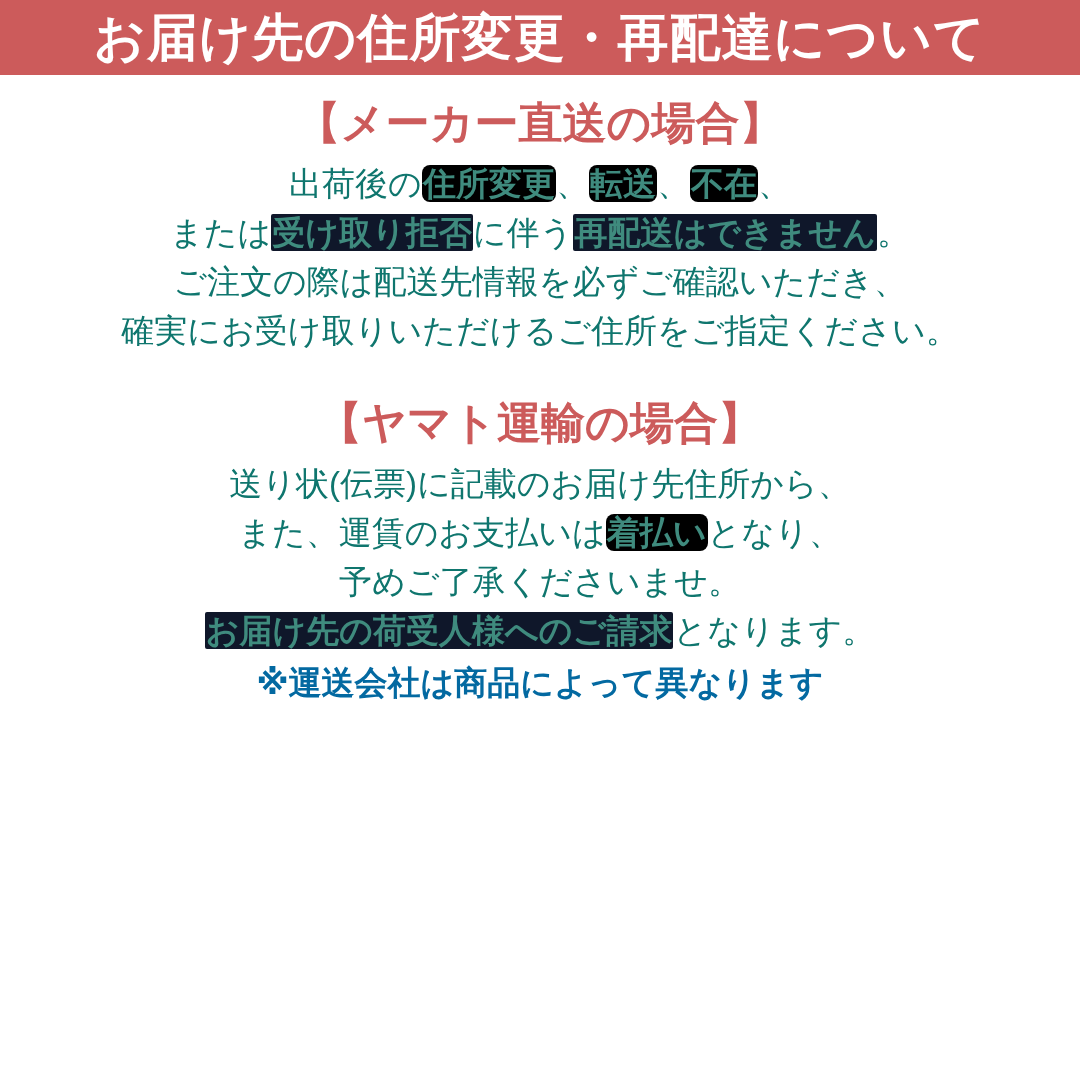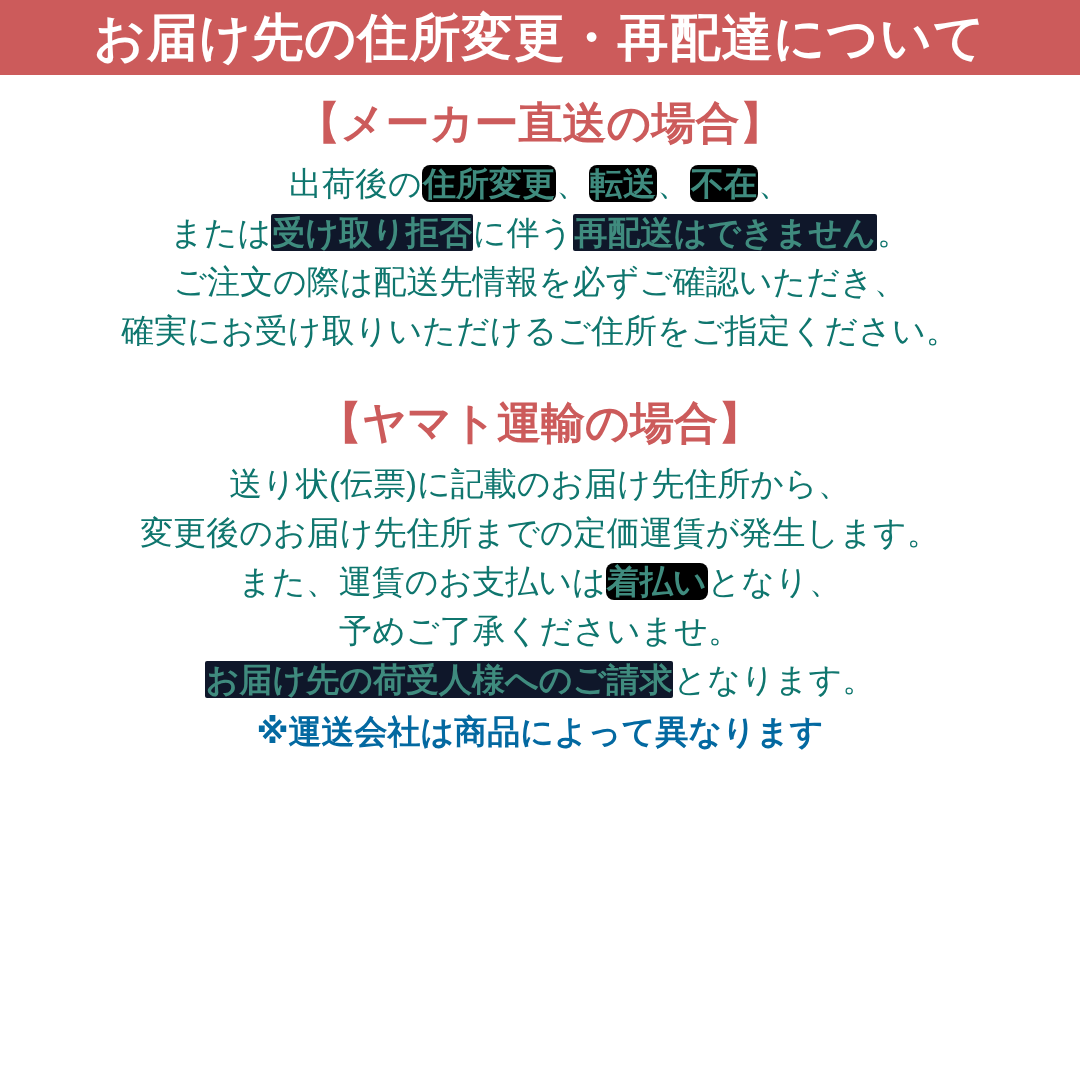--- a/index.html
+++ b/index.html
@@ -132,23 +132,20 @@
       <span class="plain-teal">確実にお受け取りいただけるご住所をご指定ください。</span>
     </div>
 
     <div class="section-heading second">【ヤマト運輸の場合】</div>
 
 
     <div class="line">
       <span class="plain-teal">送り状(伝票)に記載のお届け先住所から、</span>
     </div>
 
-    <div class="line">
-      <span class="plain-teal">変更後のお届け先住所までの定価運賃が発生します。</span>
-    </div>
 
     <div class="line">
       <span class="plain-teal">また、運賃のお支払いは</span><span class="hl-green">着払い</span><span class="plain-teal">となり、</span>
     </div>
 
     <div class="line">
       <span class="plain-teal">予めご了承くださいませ。</span>
     </div>
 
     <div class="line">

